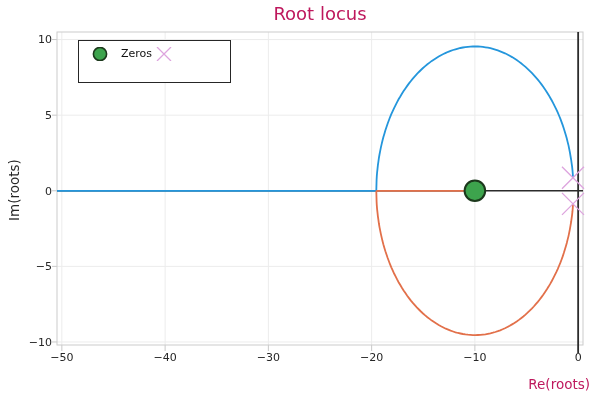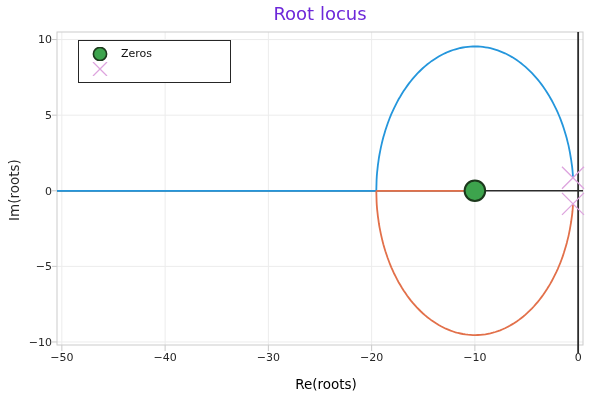--- a/index.html
+++ b/index.html
@@ -1,27 +1,27 @@
 <!DOCTYPE html>
 <html><head>
 <meta charset="utf-8">
 <style>
   html,body{margin:0;padding:0;background:#ffffff;}
   body{width:600px;height:400px;font-family:"DejaVu Sans","Liberation Sans",sans-serif;}
   .fig{position:relative;width:600px;height:400px;background:#ffffff;overflow:hidden;}
   .title{position:absolute;top:2px;left:57px;width:526px;text-align:center;
-         font-size:18px;line-height:24px;color:#6d28d9;}
-  .xlabel{position:absolute;top:376px;left:57px;width:526px;text-align:center;
-          text-indent:12px;font-size:13.5px;color:#000000;}
+         font-size:18px;line-height:24px;color:#be185d;}
+  .xlabel{position:absolute;top:376px;left:64px;width:526px;text-align:right;
+          text-indent:12px;font-size:13.5px;color:#be185d;}
   .ylabel{position:absolute;left:14px;top:190px;transform:translate(-50%,-50%) rotate(-90deg);
           font-size:13.5px;color:#262626;white-space:nowrap;}
   svg.plot{position:absolute;left:0;top:0;}
   .legend{position:absolute;left:78px;top:40px;width:153px;height:43px;box-sizing:border-box;
           background:#ffffff;border:1.4px solid #262626;padding:6px 0 0 10px;
-          display:flex;flex-direction:column;gap:1px;z-index:5;}
+          display:flex;flex-direction:row;gap:1px;z-index:5;}
   .lrow{display:flex;align-items:center;height:14px;gap:10px;}
   .lmark{flex:0 0 22px;}
   .llab{font-size:11px;line-height:14px;color:#111111;white-space:nowrap;}
 </style>
 </head>
 <body>
 
 <div class="fig">
   <div class="title">Root locus</div>
   <div class="ylabel">Im(roots)</div>

